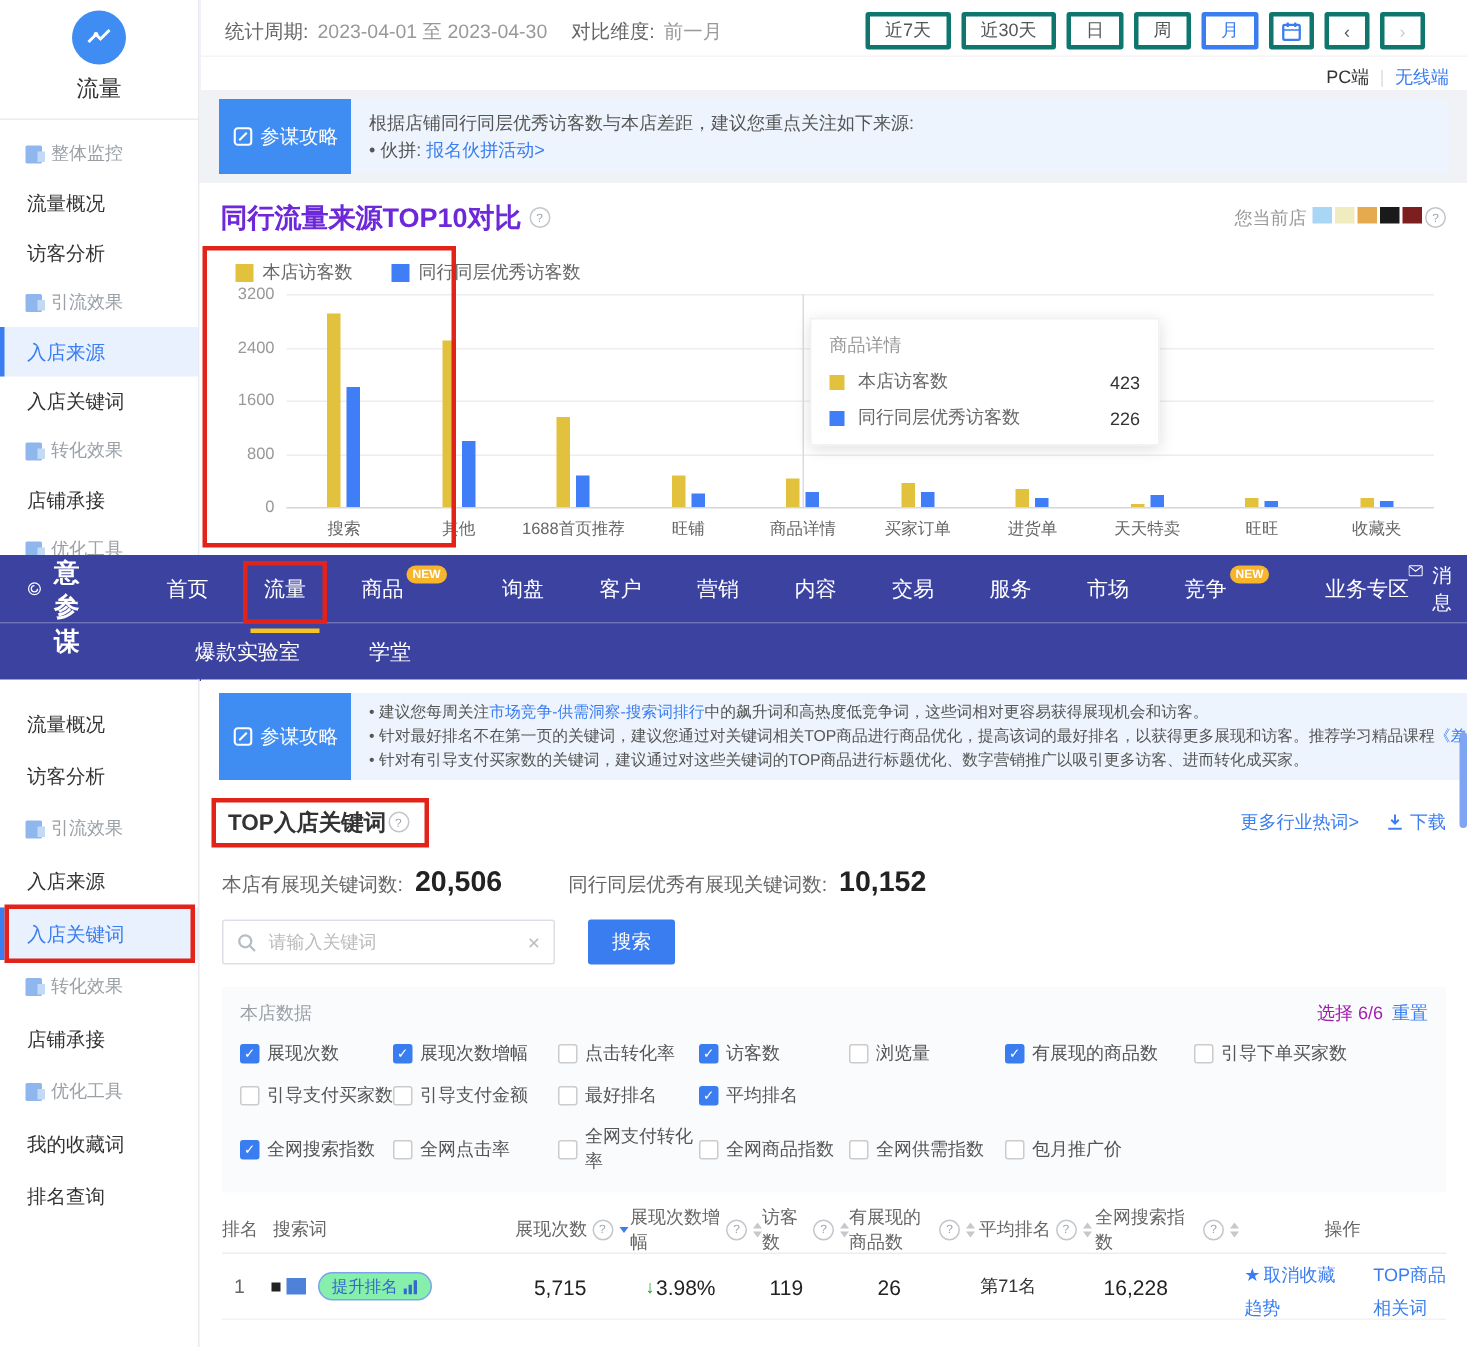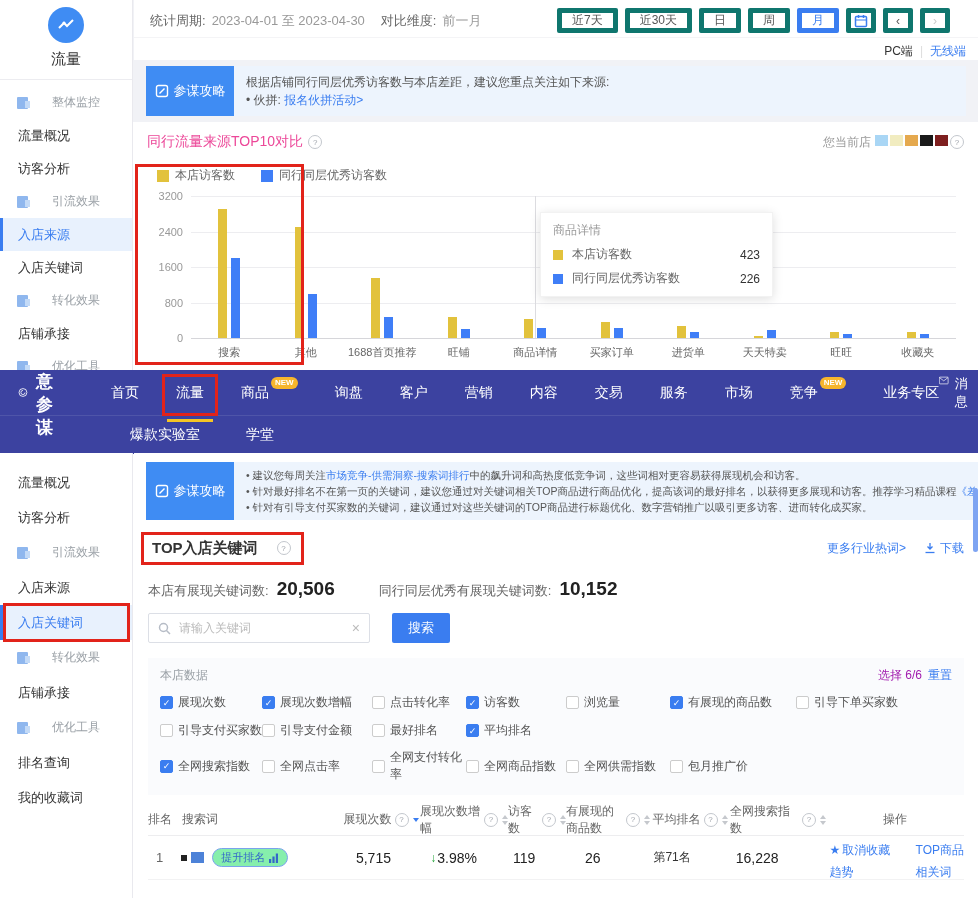--- a/index.html
+++ b/index.html
@@ -6,45 +6,45 @@
   body{width:978px;height:898px;position:relative;overflow:hidden;background:#fff;
        font-family:"Liberation Sans","DejaVu Sans",sans-serif;-webkit-font-smoothing:antialiased}
   
   .panel-top{position:absolute;left:0;top:0;width:978px;height:370px;background:#f1f2f6;overflow:hidden}
   .t-sidebar{position:absolute;left:0;top:0;width:133px;height:100%;background:#fff;border-right:1px solid #e9e9ee;box-sizing:border-box}
   .side-head{text-align:center;padding-top:7px}
   .side-ic{width:36px;height:36px;border-radius:50%;background:#3f8cf3;display:inline-flex;align-items:center;justify-content:center}
   .side-title{font-size:15px;color:#333;margin-top:7px}
   .side-div{height:1px;background:#ececf0;margin:10px 0 6px}
   .side-item{height:33px;display:flex;align-items:center;padding-left:18px;font-size:13px;color:#333;cursor:pointer;position:relative;box-sizing:border-box}
-  .side-item.sub{padding-left:17px;font-size:12px;color:#9aa0a6;gap:24px}
+  .side-item.sub{padding-left:17px;font-size:12px;color:#9aa0a6;gap:6px}
   .side-item.on{background:#e8f1fd;color:#3a7df0;border-left:3px solid #3a7df0;padding-left:15px}
   .b-sidebar .side-item{height:35px}
   .doc-ic{width:11px;height:12px;background:#8fb7ee;border-radius:1px;position:relative;flex:0 0 auto}
   .doc-ic::after{content:"";position:absolute;right:-2px;bottom:1px;width:5px;height:7px;background:#c3daf7}
   .t-header{position:absolute;left:134px;top:0;right:0;height:60px;background:#fff}
   .hrow1{height:33px;display:flex;align-items:center;padding:4px 28px 0 16px;font-size:13px;border-bottom:1px solid #f4f4f6}
   .hlabel{color:#666}
   .hval{color:#999;margin:0 16px 0 6px}
   .hspace{flex:1}
-  .rbtn{height:25px;border:5px solid #0f766e;background:#fff;color:#555;font-size:12px;padding:0 10px;margin-left:7px;border-radius:2px;font-family:inherit;cursor:pointer;display:inline-flex;align-items:center;justify-content:center}
+  .rbtn{height:25px;border:3px solid #0f766e;background:#fff;color:#555;font-size:12px;padding:0 10px;margin-left:7px;border-radius:2px;font-family:inherit;cursor:pointer;display:inline-flex;align-items:center;justify-content:center}
   .rbtn.on{border-color:#3a7df0;color:#3a7df0}
   .rbtn.ib{width:30px;padding:0}
   .rbtn.dis{color:#ccc}
   .hrow2{height:26px;display:flex;align-items:center;justify-content:flex-end;padding-right:12px;font-size:12px;color:#333}
   .dev-sep{color:#ddd;margin:0 7px}
   .dev-on{color:#3a7df0}
   .t-banner{position:absolute;left:146px;top:66px;right:12px;height:50px;display:flex}
   .banner-badge{width:88px;background:#3f8cf3;color:#fff;font-size:13px;display:flex;align-items:center;justify-content:center;gap:5px;flex:0 0 auto}
   .banner-body{flex:1;background:#edf4fd;padding:7px 12px;font-size:12px;color:#555;box-sizing:border-box}
   .banner-line{line-height:18px}
   .blue-link{color:#3a7df0;cursor:pointer;text-decoration:none}
   .t-card{position:absolute;left:133px;top:122px;right:0;bottom:0;background:#fff;padding:0 14px;box-sizing:border-box}
   .card-title-row{display:flex;align-items:center;padding-top:11px}
-  .card-title{font-size:14px;font-weight:normal;color:#ec4899;margin-right:5px}
+  .card-title{font-size:18px;font-weight:bold;color:#6d28d9;margin-right:5px}
   .help{width:12px;height:12px;border:1px solid #c3c7cd;border-radius:50%;font-size:8px;color:#a0a4ab;display:inline-flex;align-items:center;justify-content:center;flex:0 0 auto}
   .store-note{margin-left:auto;font-size:12px;color:#999;display:flex;align-items:center;gap:2px}
   .rblk{display:inline-block;height:11px;margin-left:2px}
   .legend{display:flex;align-items:center;gap:26px;margin-top:16px;font-size:12px;color:#666;padding-left:10px}
   .lg-item{display:flex;align-items:center;gap:6px}
   .lg-sq{width:12px;height:12px;display:inline-block}
   #chart{position:absolute;left:14px;right:14px;top:66px;bottom:6px}
   .ylab{position:absolute;font-size:11px;color:#999;text-align:right;width:36px;left:0}
   .grid{position:absolute;height:1px;background:#ededf0}
   .grid.zero{background:#d6d6da}
@@ -70,21 +70,21 @@
   .new-badge{background:#f7b52c;color:#fff;font-size:8px;font-weight:bold;border-radius:7px;padding:1px 4px;margin-left:2px;transform:translateY(-7px);line-height:10px}
   .nav-msg{margin-left:auto;display:flex;align-items:flex-start;gap:6px;font-size:13px;position:relative;cursor:pointer;margin-right:14px}
   .nav2{height:38px;background:#3c42a0;border-top:1px solid rgba(255,255,255,0.10);display:flex;align-items:center;gap:46px;padding-left:130px;color:#fff;font-size:14px}
   .nav2-item{cursor:pointer}
   .b-sidebar{position:absolute;left:0;top:83px;width:133px;bottom:0;background:#fff;border-right:1px solid #e9e9ee;box-sizing:border-box;padding-top:12px}
   .b-content{position:absolute;left:134px;top:83px;right:0;bottom:0;background:#fff}
   .b-banner{margin:9px 12px 0;display:flex}
   .banner-body2{flex:1;background:#edf4fd;padding:5px 12px;font-size:10.5px;color:#555;box-sizing:border-box}
   .bullet{line-height:16px;white-space:nowrap;overflow:hidden}
   .kw-head{display:flex;align-items:center;margin:16px 14px 0;height:24px}
-  .kw-title-wrap{position:relative;display:flex;align-items:center;gap:19px;padding:0 4px}
+  .kw-title-wrap{position:relative;display:flex;align-items:center;gap:1px;padding:0 4px}
   .kw-title-wrap .anno-title{position:absolute;left:-7px;top:-7px;right:-9px;bottom:-7px;border:3px solid #e2231a;pointer-events:none}
   .kw-title{font-size:15px;font-weight:bold;color:#333}
   .kw-links{margin-left:auto;font-size:12px;color:#3a7df0;display:flex;gap:18px;align-items:center}
   .kw-link{display:flex;align-items:center;gap:4px;cursor:pointer}
   .kw-stats{display:flex;margin:18px 14px 0;font-size:13px;color:#666;align-items:baseline;gap:44px}
   .stat-val{font-size:19px;font-weight:bold;color:#222;margin-left:8px}
   .kw-search{display:flex;margin:13px 14px 0;align-items:center}
   .search-box{width:222px;height:30px;border:1px solid #dcdfe6;border-radius:2px;display:flex;align-items:center;padding:0 9px;box-sizing:border-box}
   .search-input{border:none;outline:none;flex:1;font-size:12px;color:#555;margin-left:6px;min-width:0;font-family:inherit}
   .search-input::placeholder{color:#bbb}
@@ -390,24 +390,24 @@
           <span>转化效果</span>
         </div>
         <div class="side-item">
           <span>店铺承接</span>
         </div>
         <div class="side-item sub">
           <span class="doc-ic"></span>
           <span>优化工具</span>
         </div>
         <div class="side-item">
+          <span>我的收藏词</span>
+        </div>
+        <div class="side-item">
           <span>排名查询</span>
-        </div>
-        <div class="side-item">
-          <span>我的收藏词</span>
         </div>
       </div>
   </div>
 
   <div class="b-content">
     <div class="b-banner">
       <div class="banner-badge">
         <svg width="14" height="14" viewBox="0 0 14 14">
             <rect x="1.5" y="1.5" width="11" height="11" rx="2" fill="none" stroke="#fff" stroke-width="1.4"></rect>
             <path d="M4.5 9.5 L9.5 4.5" stroke="#fff" stroke-width="1.4"></path>

